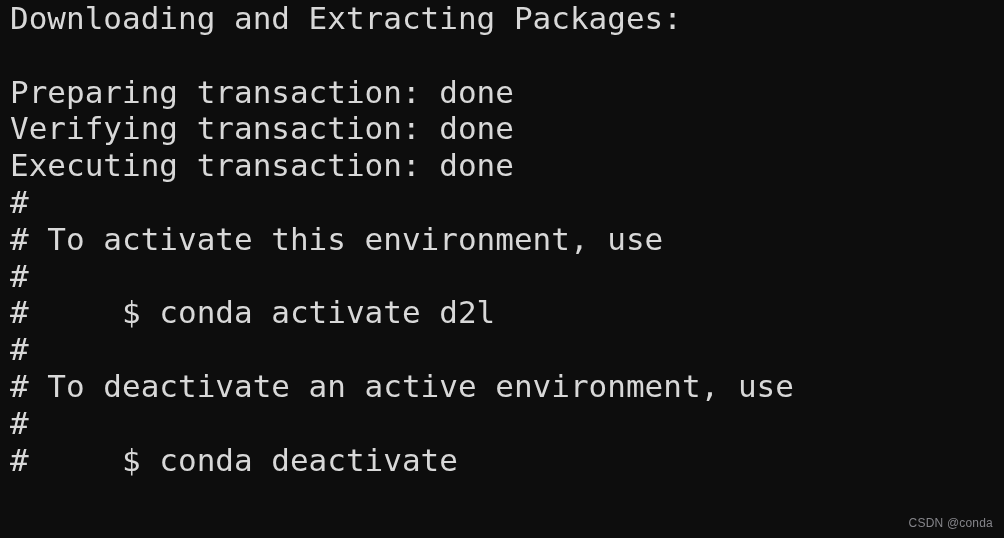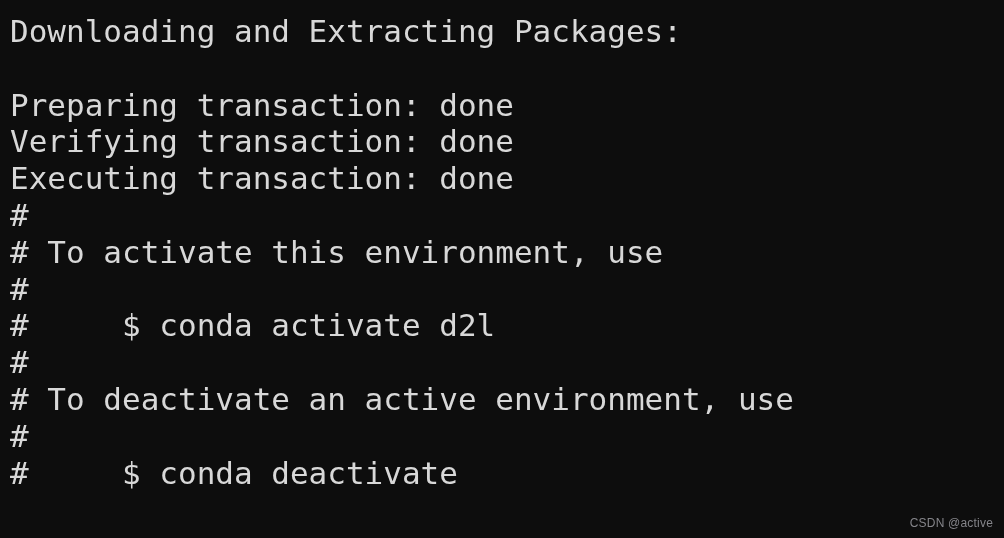--- a/index.html
+++ b/index.html
@@ -15,21 +15,21 @@
     font-family: "DejaVu Sans Mono", "Liberation Mono", monospace;
   }
   #terminal {
     position: absolute;
     left: 0;
     top: 0;
     width: 1004px;
     height: 538px;
     background: #0d0d0d;
     box-sizing: border-box;
-    padding: 13px 0 0 10px;
+    padding: 0 0 0 10px;
   }
   #console-output {
     margin: 0;
     padding: 0;
     font-family: "DejaVu Sans Mono", "Liberation Mono", monospace;
     font-size: 31px;
     line-height: 36.8px;
     color: #d8d8d8;
     white-space: pre;
     letter-spacing: 0px;
@@ -54,13 +54,13 @@
     white-space: pre;
   }
 </style>
 </head>
 <body style="background: rgb(13, 13, 13);">
 
 <div id="terminal" style="background: rgb(13, 13, 13);">
   <div id="console-output" style="color: rgb(216, 216, 216);"><span class="term-line">Downloading and Extracting Packages:</span><span class="term-line blank">&nbsp;</span><span class="term-line">Preparing transaction: done</span><span class="term-line">Verifying transaction: done</span><span class="term-line">Executing transaction: done</span><span class="term-line">#</span><span class="term-line"># To activate this environment, use</span><span class="term-line">#</span><span class="term-line">#     $ conda activate d2l</span><span class="term-line">#</span><span class="term-line"># To deactivate an active environment, use</span><span class="term-line">#</span><span class="term-line">#     $ conda deactivate</span><span class="term-line blank">&nbsp;</span></div>
 </div>
 
-<div id="watermark" style="color: rgb(133, 133, 138);">CSDN @active</div>
+<div id="watermark" style="color: rgb(133, 133, 138);">CSDN @conda</div>
 
 </body></html>

